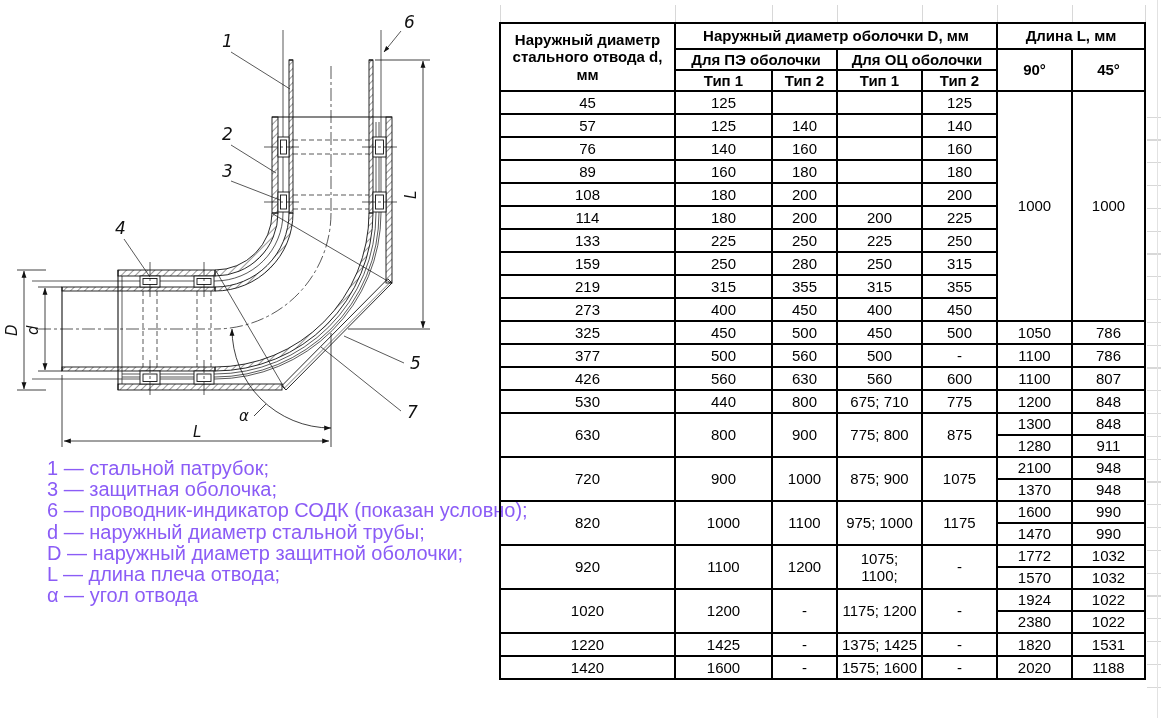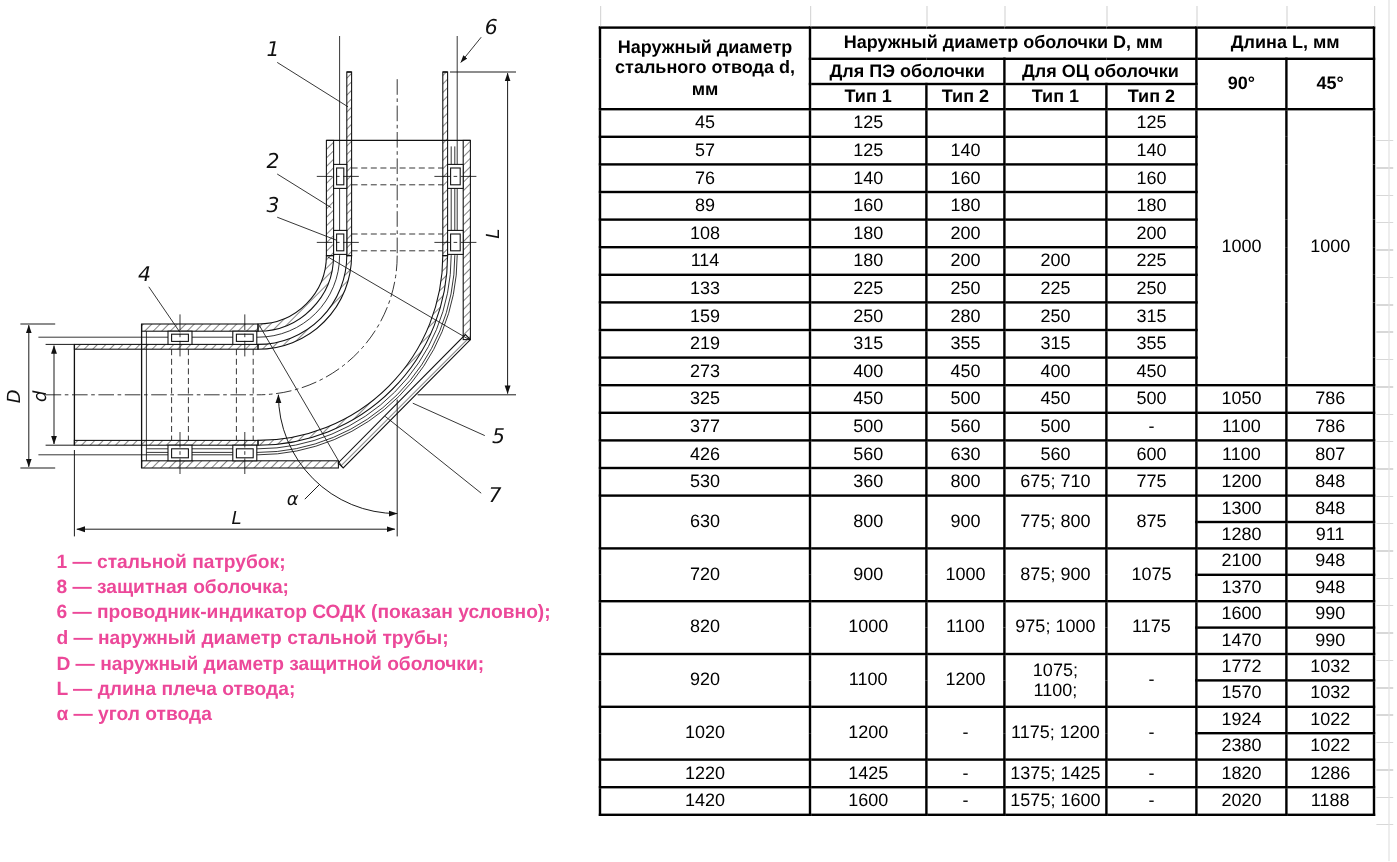--- a/index.html
+++ b/index.html
@@ -13,21 +13,21 @@
   #spec-table td{white-space:pre-line;height:21px;font-weight:normal;}
   #spec-table tr.sub td{height:20px;}
   #spec-table thead tr.h1 th{height:24px;}
   #spec-table thead tr.h2 th,#spec-table thead tr.h3 th{height:19px;}
   
   .gridstub-v{position:absolute;width:1px;background:#d8d8d8;}
   .gridstub-strip{position:absolute;left:1147px;top:95px;width:14px;height:598px;
         background:repeating-linear-gradient(to bottom,transparent 0,transparent 21.6px,#d8d8d8 21.6px,#d8d8d8 22.8px);}
   .gridline-right{position:absolute;left:1157px;top:0;width:1px;height:718px;background:#e2e2e2;}
   
-  .legend{position:absolute;left:47px;top:458px;font-size:16px;line-height:21.2px;color:#ec4899;font-weight:bold;}
+  .legend{position:absolute;left:47px;top:458px;font-size:20px;line-height:21.2px;color:#8b5cf6;}
   
   #drawing{position:absolute;left:0;top:0;}
   .wall{fill:url(#hatch);stroke:#111;stroke-width:0.9;}
   .main{stroke:#111;stroke-width:1.1;fill:none;}
   .thin{stroke:#111;stroke-width:0.7;fill:none;}
   .dash{stroke:#111;stroke-width:0.7;fill:none;stroke-dasharray:5,3;}
   .cline{stroke:#111;stroke-width:0.7;fill:none;stroke-dasharray:13,3,3,3;}
   .supp{fill:#fff;stroke:#111;stroke-width:0.9;}
   .dim{stroke:#111;stroke-width:0.8;fill:none;}
   .lbl{font-family:"DejaVu Sans",sans-serif;font-style:italic;font-size:17px;fill:#111;}
@@ -184,21 +184,21 @@
       <text class="lbl" x="222" y="177">3</text>
       <text class="lbl" x="115" y="234">4</text>
       <text class="lbl" x="410" y="369">5</text>
       <text class="lbl" x="404" y="28">6</text>
       <text class="lbl" x="407" y="418">7</text>
     </g>
   </svg>
 
   <div class="legend">
     <div>1 — стальной патрубок;</div>
-    <div>8 — защитная оболочка;</div>
+    <div>3 — защитная оболочка;</div>
     <div>6 — проводник-индикатор СОДК (показан условно);</div>
     <div>d — наружный диаметр стальной трубы;</div>
     <div>D — наружный диаметр защитной оболочки;</div>
     <div>L — длина плеча отвода;</div>
     <div>α — угол отвода</div>
   </div>
 
   <table id="spec-table">
     <colgroup>
       <col style="width:175px">
@@ -326,21 +326,21 @@
           <td>426</td>
           <td>560</td>
           <td>630</td>
           <td>560</td>
           <td>600</td>
           <td>1100</td>
           <td>807</td>
         </tr>
         <tr class="single">
           <td>530</td>
-          <td>360</td>
+          <td>440</td>
           <td>800</td>
           <td>675; 710</td>
           <td>775</td>
           <td>1200</td>
           <td>848</td>
         </tr>
         <tr class="sub">
           <td rowspan="2">630</td>
           <td rowspan="2">800</td>
           <td rowspan="2">900</td>
@@ -406,21 +406,21 @@
           <td>2380</td>
           <td>1022</td>
         </tr>
         <tr class="single">
           <td>1220</td>
           <td>1425</td>
           <td>-</td>
           <td>1375; 1425</td>
           <td>-</td>
           <td>1820</td>
-          <td>1286</td>
+          <td>1531</td>
         </tr>
         <tr class="single">
           <td>1420</td>
           <td>1600</td>
           <td>-</td>
           <td>1575; 1600</td>
           <td>-</td>
           <td>2020</td>
           <td>1188</td>
         </tr>

